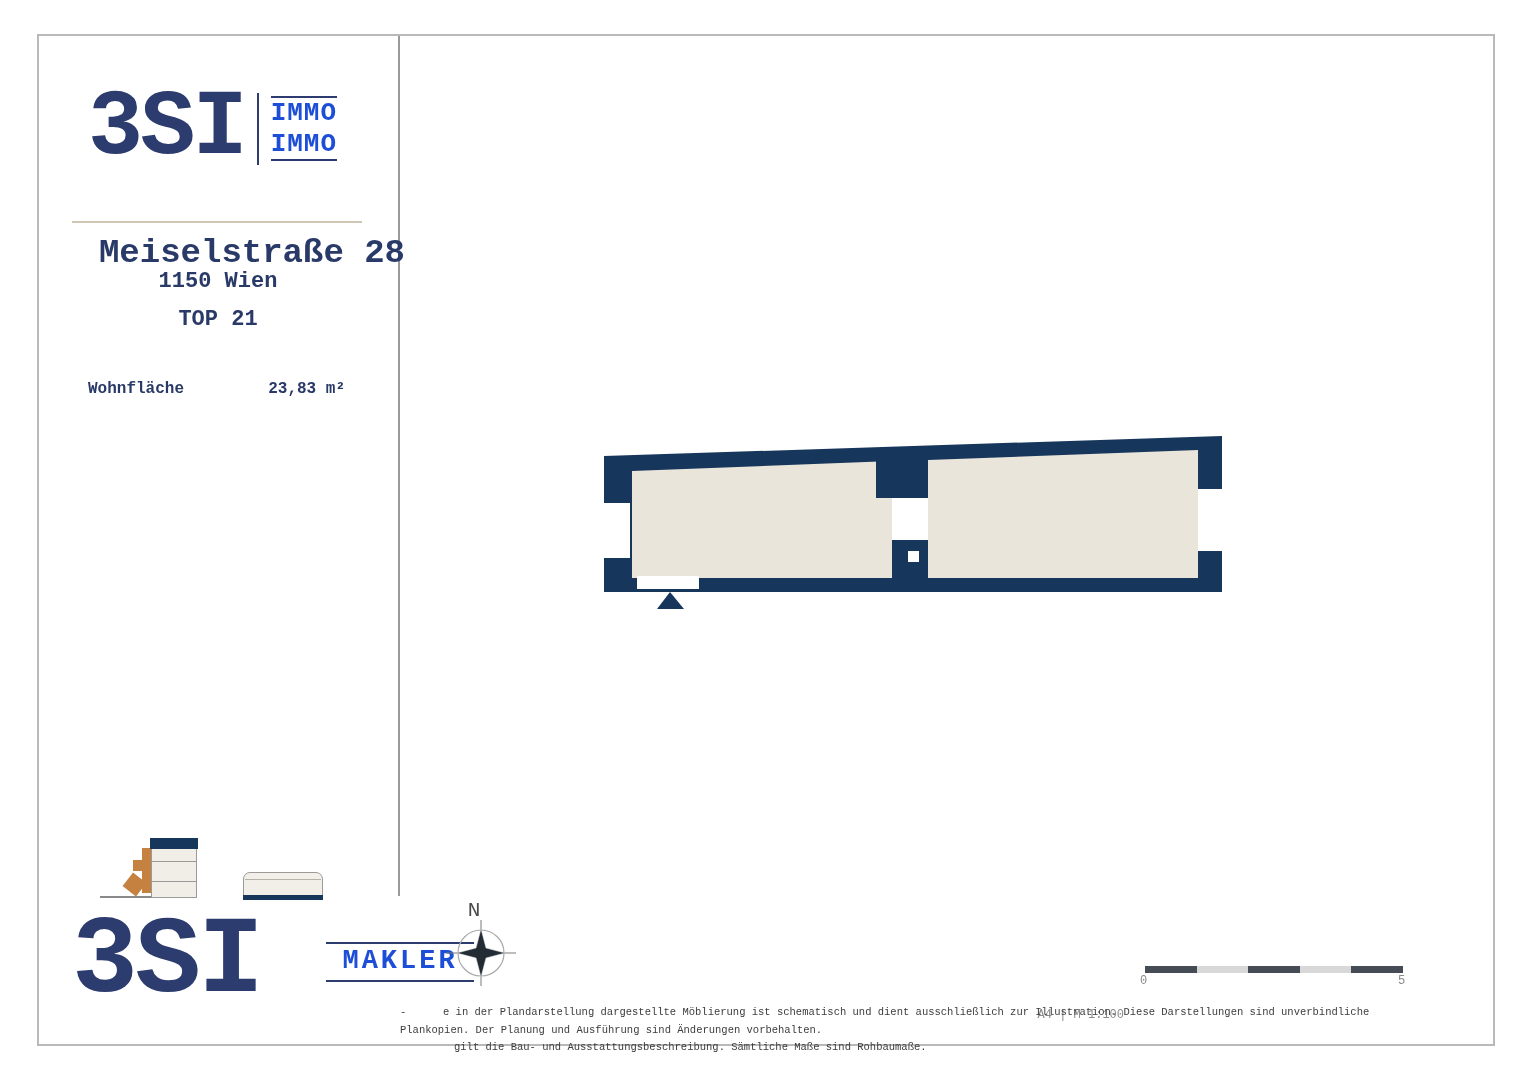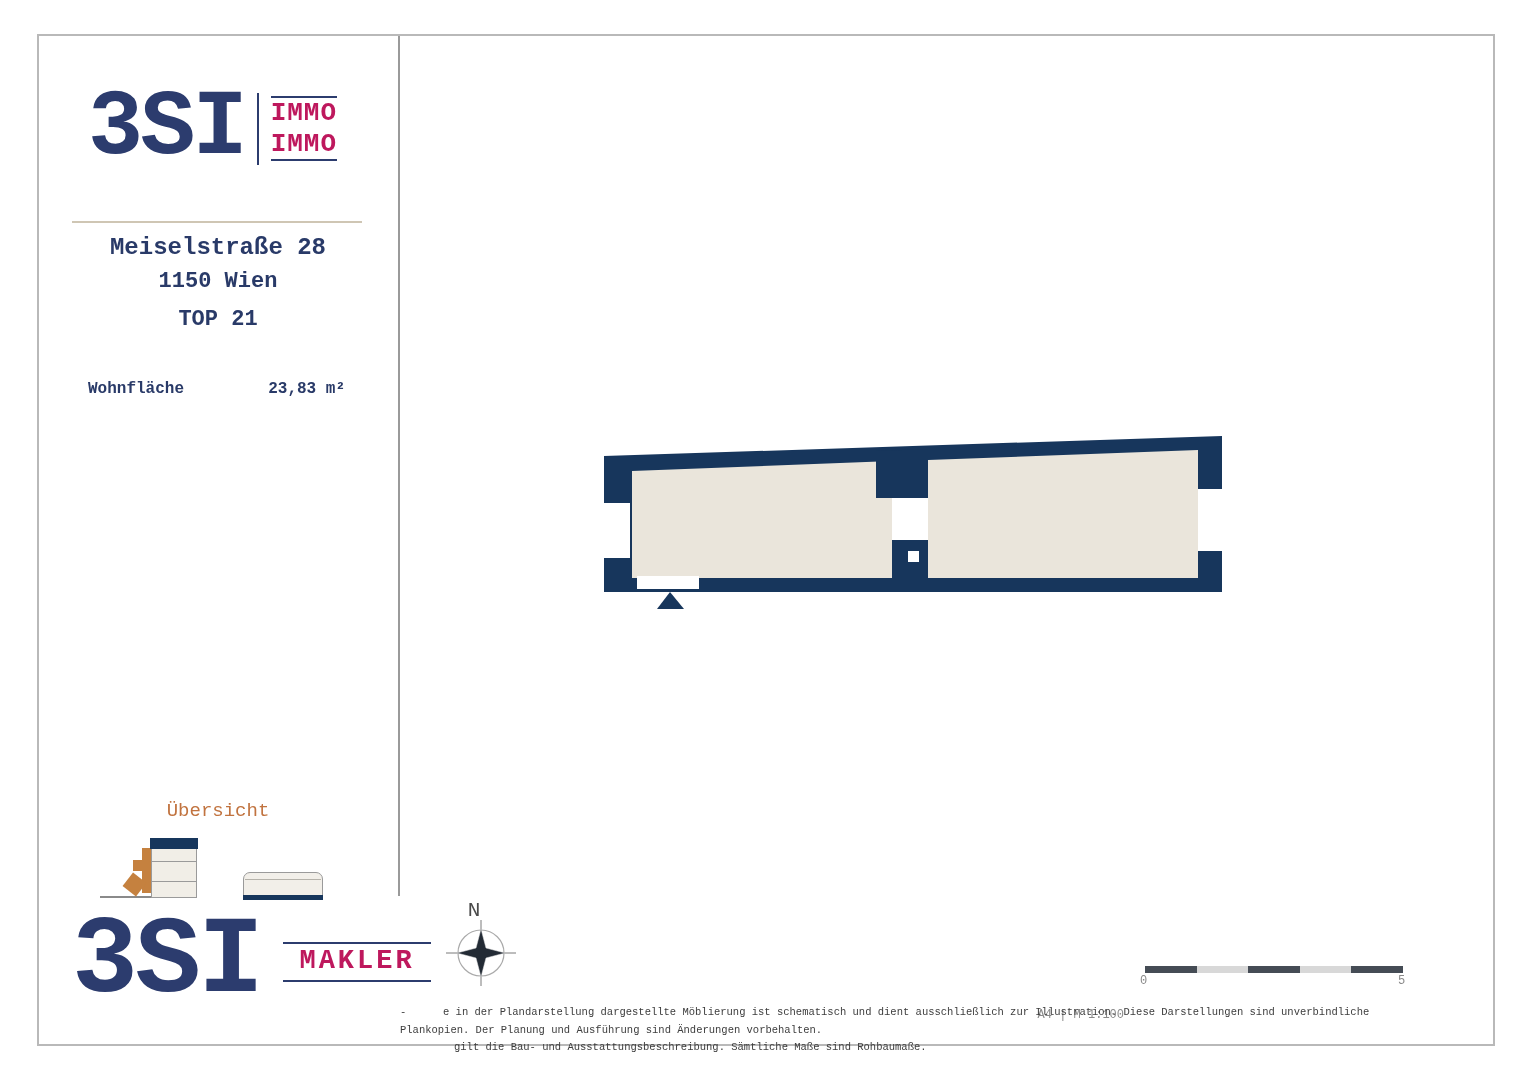--- a/index.html
+++ b/index.html
@@ -12,26 +12,26 @@
   #page-border{left:37px;top:34px;width:1458px;height:1012px;border:2px solid #b9b9b9;box-sizing:border-box;}
   #col-divider{left:398px;top:36px;width:2px;height:860px;background:#9a9a9a;}
 
   
   #brand-header{left:88px;top:90px;display:flex;align-items:center;gap:12px;}
   .brand-big{font-size:96px;line-height:0.84;font-weight:600;letter-spacing:-3px;color:#2c3c6e;}
   #brand-header .brand-big{font-size:92px;}
   .logo-vrule{width:2px;height:72px;background:#2c3c6e;}
   .brand-sub{display:flex;flex-direction:column;align-items:stretch;}
   .logo-hrule{height:2px;background:#2c3c6e;}
-  .brand-sub .word{font-size:26px;font-weight:600;letter-spacing:1px;line-height:1.1;color:#be185d;padding:1px 0;}
+  .brand-sub .word{font-size:26px;font-weight:600;letter-spacing:1px;line-height:1.1;color:#1d4ed8;padding:1px 0;}
 
   #addr-sep{left:72px;top:221px;width:290px;height:2px;background:#cfc6b4;}
 
   .panel-text{left:37px;width:362px;text-align:center;}
-  #street{top:234px;font-size:24px;font-weight:600;}
+  #street{top:234px;font-size:34px;font-weight:600;margin-left:34px;}
   #city{top:269px;font-size:22px;font-weight:600;}
   #unit{top:307px;font-size:22px;font-weight:600;}
   #floor{top:339px;font-size:22px;color:#c17b4e;}
   #area-row{left:88px;top:380px;width:257px;display:flex;justify-content:space-between;font-size:16px;font-weight:700;}
 
   #overview-label{top:800px;font-size:19px;color:#c1733f;}
   
   #ov-ground{left:100px;top:896px;width:88px;height:2px;background:#8a8a8a;}
   #ov-b1{left:151px;top:838px;width:46px;height:60px;background:#f1eee7;border:1px solid #9a9a9a;box-sizing:border-box;}
   #ov-b1-roof{left:150px;top:838px;width:48px;height:11px;background:#17365c;}
@@ -40,21 +40,21 @@
   #ov-or1{left:142px;top:848px;width:9px;height:45px;background:#c5813f;}
   #ov-or2{left:133px;top:860px;width:9px;height:11px;background:#c5813f;}
   #ov-or3{left:126px;top:876px;width:17px;height:17px;background:#c5813f;transform:rotate(38deg);}
   #ov-b2{left:243px;top:872px;width:80px;height:28px;background:#f2efe9;border:1px solid #9a9a9a;border-radius:7px 7px 0 0;box-sizing:border-box;}
   #ov-b2-line{left:245px;top:879px;width:76px;height:1px;background:#b5b2aa;}
   #ov-b2-base{left:243px;top:895px;width:80px;height:5px;background:#17365c;}
 
   
   #brand-footer{left:72px;top:916px;display:flex;align-items:center;gap:22px;}
   #brand-footer .brand-big{font-size:110px;}
-  #brand-footer .brand-sub{width:148px;}
+  #brand-footer .brand-sub{width:148px;margin-left:43px;}
   #brand-footer .word{font-size:27px;letter-spacing:3px;text-align:center;padding:3px 0;}
 
   
   #compass{left:433px;top:893px;}
 
   
   #scale-bar{left:1145px;top:966px;width:258px;height:7px;display:flex;}
   #scale-bar .seg{height:7px;}
   .seg.dark{background:#454c55;}
   .seg.light{background:#d8d8d8;}
@@ -89,21 +89,20 @@
   <div class="abs" id="addr-sep"></div>
 
   <div class="abs panel-text" id="street">Meiselstraße 28</div>
   <div class="abs panel-text" id="city">1150 Wien</div>
   <div class="abs panel-text" id="unit">TOP 21</div>
   <div class="abs" id="area-row">
     <span>Wohnfläche</span>
     <span>23,83 m²</span>
   </div>
 
-  <div class="abs panel-text" id="overview-label">Übersicht</div>
   <div class="abs" id="ov-ground"></div>
   <div class="abs" id="ov-or1"></div>
   <div class="abs" id="ov-or2"></div>
   <div class="abs" id="ov-or3"></div>
   <div class="abs" id="ov-b1"></div>
   <div class="abs" id="ov-b1-roof"></div>
   <div class="abs" id="ov-b1-l1"></div>
   <div class="abs" id="ov-b1-l2"></div>
   <div class="abs" id="ov-b2"></div>
   <div class="abs" id="ov-b2-line"></div>

